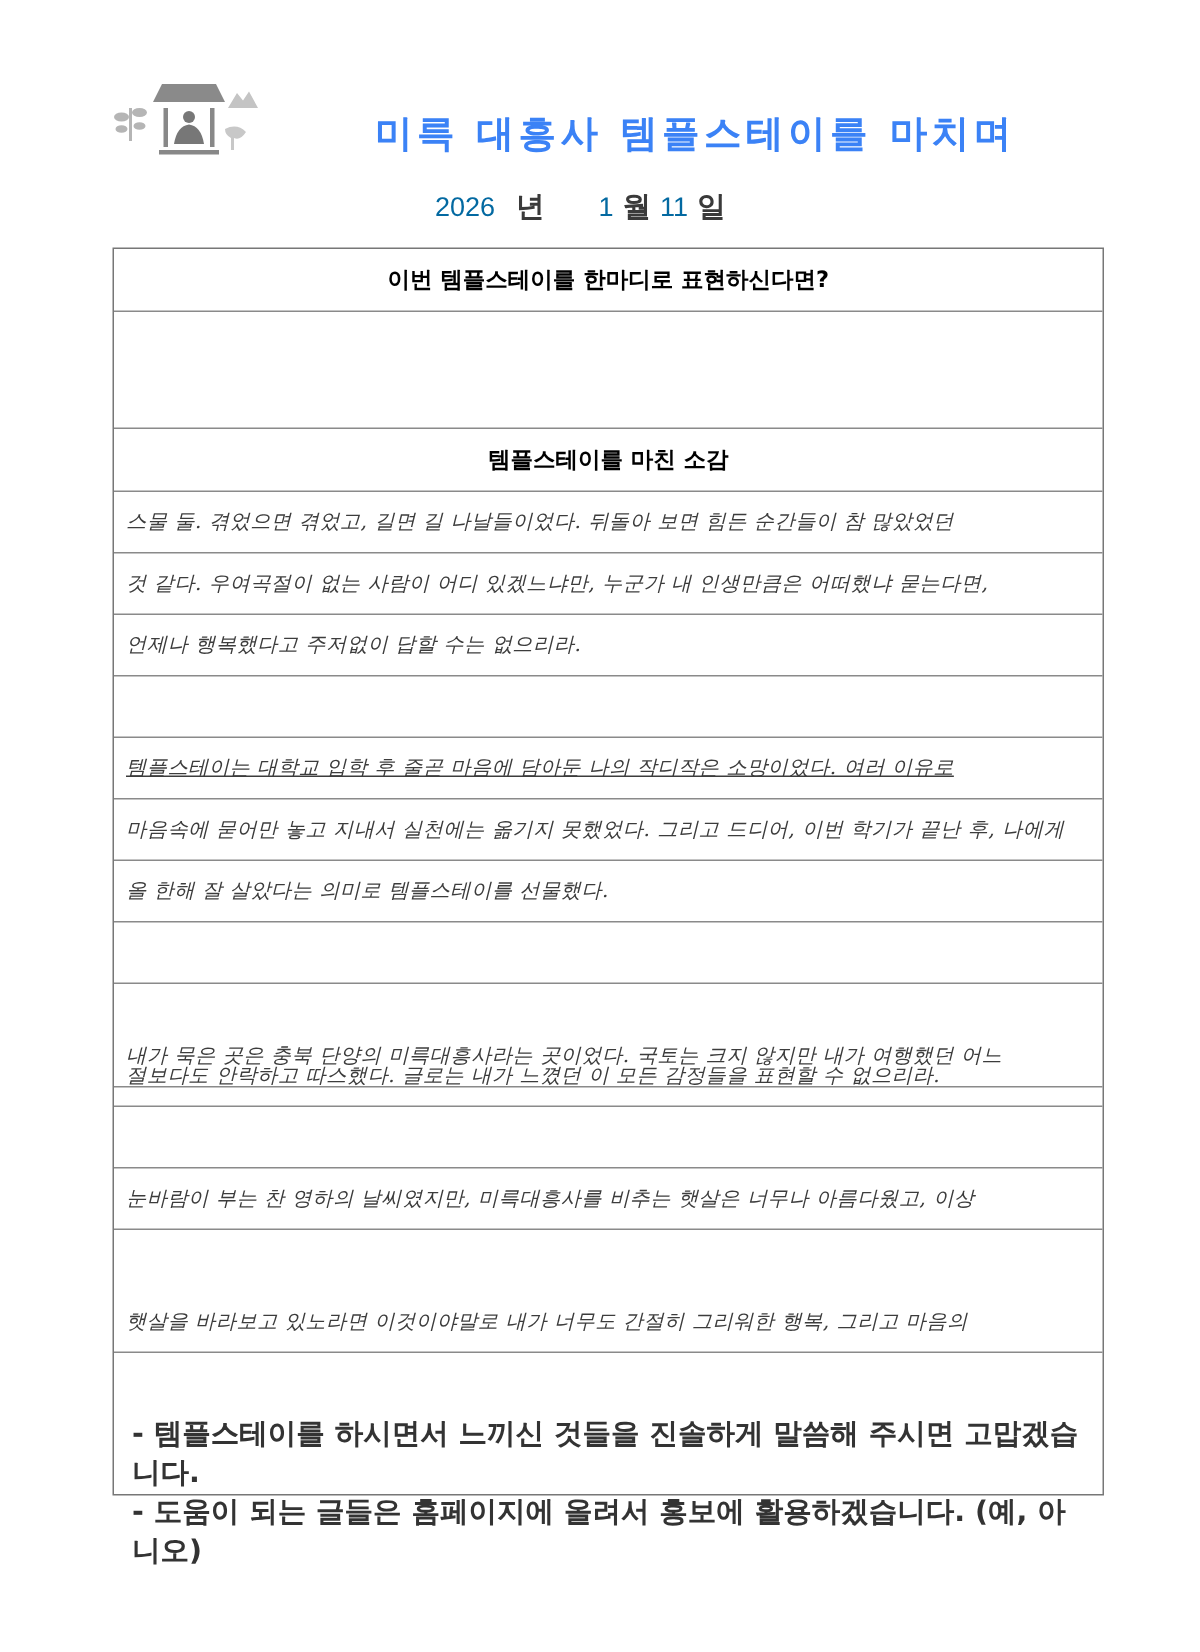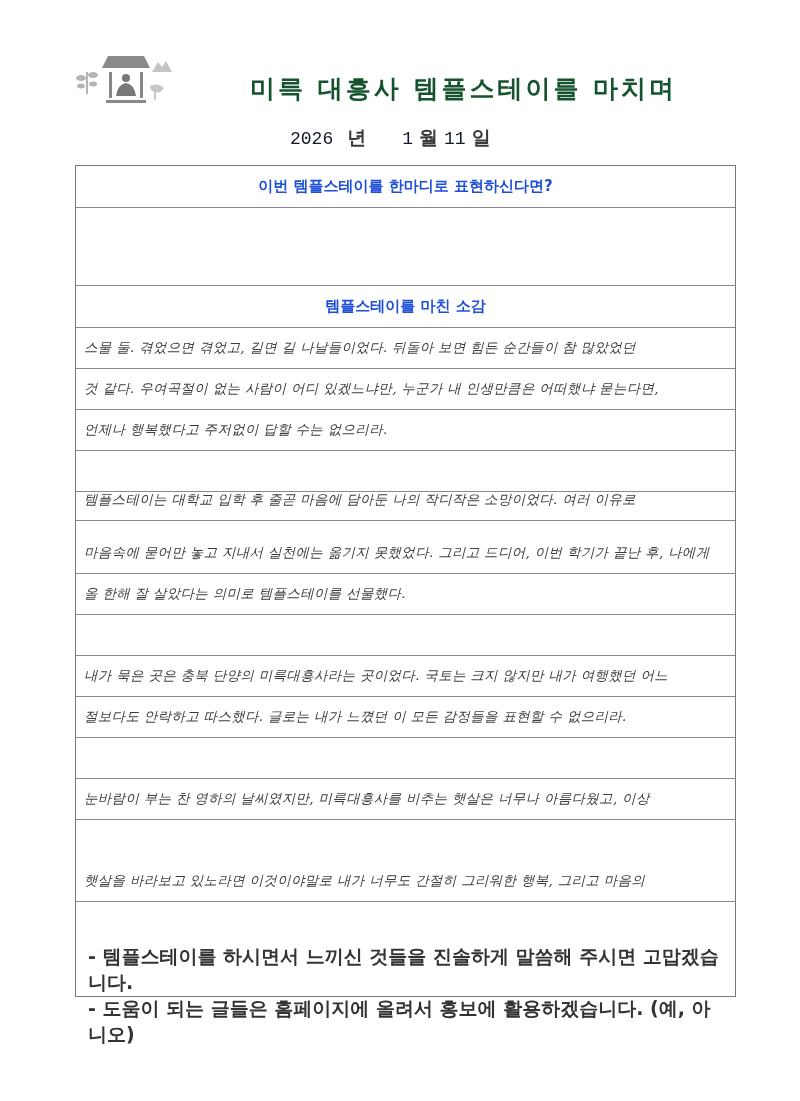--- a/index.html
+++ b/index.html
@@ -9,45 +9,45 @@
       position: relative;
       overflow: hidden;
       font-family: "DejaVu Sans", "Liberation Sans", sans-serif;
       color: #222;
     }
     .logo {
       position: absolute; left: 72px; top: 48px; width: 110px; height: 60px;
     }
     .title {
       position: absolute; left: 250px; top: 72px;
-      font-size: 25px; font-weight: bold; letter-spacing: 3px; color: #14532d;
+      font-size: 25px; font-weight: bold; letter-spacing: 3px; color: #3b82f6;
       white-space: nowrap;
     }
     .date {
       position: absolute; left: 290px; top: 125px;
       font-size: 19px; color: #3a3a3a; white-space: nowrap;
       display: flex; align-items: baseline;
     }
-    .date .hand { font-family: Liberation Mono, monospace; color: #0f172a; font-size: 18px; }
+    .date .hand { font-family: Liberation Sans, sans-serif; color: #0369a1; font-size: 18px; }
     .date .unit { font-weight: bold; margin-left: 14px; }
     .date .gap1 { margin-left: 36px; }
     .date .gap2 { margin-left: 6px; }
 
     .form {
       position: absolute; left: 75px; top: 165px; width: 661px; height: 832px;
       border: 1.5px solid #777; box-sizing: border-box;
     }
     .row {
       position: absolute; left: 0; right: 0;
       border-bottom: 1.2px solid #8a8a8a;
       box-sizing: border-box;
     }
     .row.heading {
       display: flex; align-items: center; justify-content: center;
-      font-size: 15px; font-weight: bold; color: #1d4ed8;
+      font-size: 15px; font-weight: bold; color: #000000;
     }
     .line {
       display: flex; align-items: center;
       padding-left: 8px;
       font-family: "DejaVu Serif", serif;
       font-size: 13.5px; color: #3c3c3c; font-style: italic;
       white-space: nowrap; overflow: hidden;
       letter-spacing: 0.3px;
     }
     .insert {
@@ -103,25 +103,25 @@
 
 <div class="form">
   <div class="row heading" style="top:0;height:42px;">이번 템플스테이를 한마디로 표현하신다면?</div>
   <div class="row" style="top:42px;height:78px;"></div>
   <div class="row heading" style="top:120px;height:42px;">템플스테이를 마친 소감</div>
 
   <div class="row line" style="top:203px;height:41px;">것 같다. 우여곡절이 없는 사람이 어디 있겠느냐만, 누군가 내 인생만큼은 어떠했냐 묻는다면,</div>
   <div class="row line" style="top:162px;height:41px;">스물 둘. 겪었으면 겪었고, 길면 길 나날들이었다. 뒤돌아 보면 힘든 순간들이 참 많았었던</div>
   <div class="row line" style="top:244px;height:41px;text-align:center;">언제나 행복했다고 주저없이 답할 수는 없으리라.</div>
   <div class="row line" style="top:285px;height:41px;"></div>
-  <div class="row line" style="top:314px;height:41px;">템플스테이는 대학교 입학 후 줄곧 마음에 담아둔 나의 작디작은 소망이었다. 여러 이유로</div>
+  <div class="row line" style="top:326px;height:41px;text-decoration:underline;">템플스테이는 대학교 입학 후 줄곧 마음에 담아둔 나의 작디작은 소망이었다. 여러 이유로</div>
   <div class="row line" style="top:367px;height:41px;">마음속에 묻어만 놓고 지내서 실천에는 옮기지 못했었다. 그리고 드디어, 이번 학기가 끝난 후, 나에게</div>
   <div class="row line" style="top:408px;height:41px;">올 한해 잘 살았다는 의미로 템플스테이를 선물했다.</div>
   <div class="row line" style="top:449px;height:41px;"></div>
-  <div class="row line" style="top:490px;height:41px;">내가 묵은 곳은 충북 단양의 미륵대흥사라는 곳이었다. 국토는 크지 않지만 내가 여행했던 어느</div>
+  <div class="row line" style="top:518px;height:41px;">내가 묵은 곳은 충북 단양의 미륵대흥사라는 곳이었다. 국토는 크지 않지만 내가 여행했던 어느</div>
   <div class="row line" style="top:531px;height:41px;">절보다도 안락하고 따스했다. 글로는 내가 느꼈던 이 모든 감정들을 표현할 수 없으리라.</div>
   <div class="row line" style="top:572px;height:41px;"></div>
   <div class="row line" style="top:613px;height:41px;">눈바람이 부는 찬 영하의 날씨였지만, 미륵대흥사를 비추는 햇살은 너무나 아름다웠고, 이상</div>
   <div class="row line" style="top:695px;height:41px;">햇살을 바라보고 있노라면 이것이야말로 내가 너무도 간절히 그리워한 행복, 그리고 마음의</div>
 
   <div class="notes">
     <div>- 템플스테이를 하시면서 느끼신 것들을 진솔하게 말씀해 주시면 고맙겠습니다.</div>
     <div>- 도움이 되는 글들은 홈페이지에 올려서 홍보에 활용하겠습니다. (예, 아니오)</div>
   </div>
 </div>

